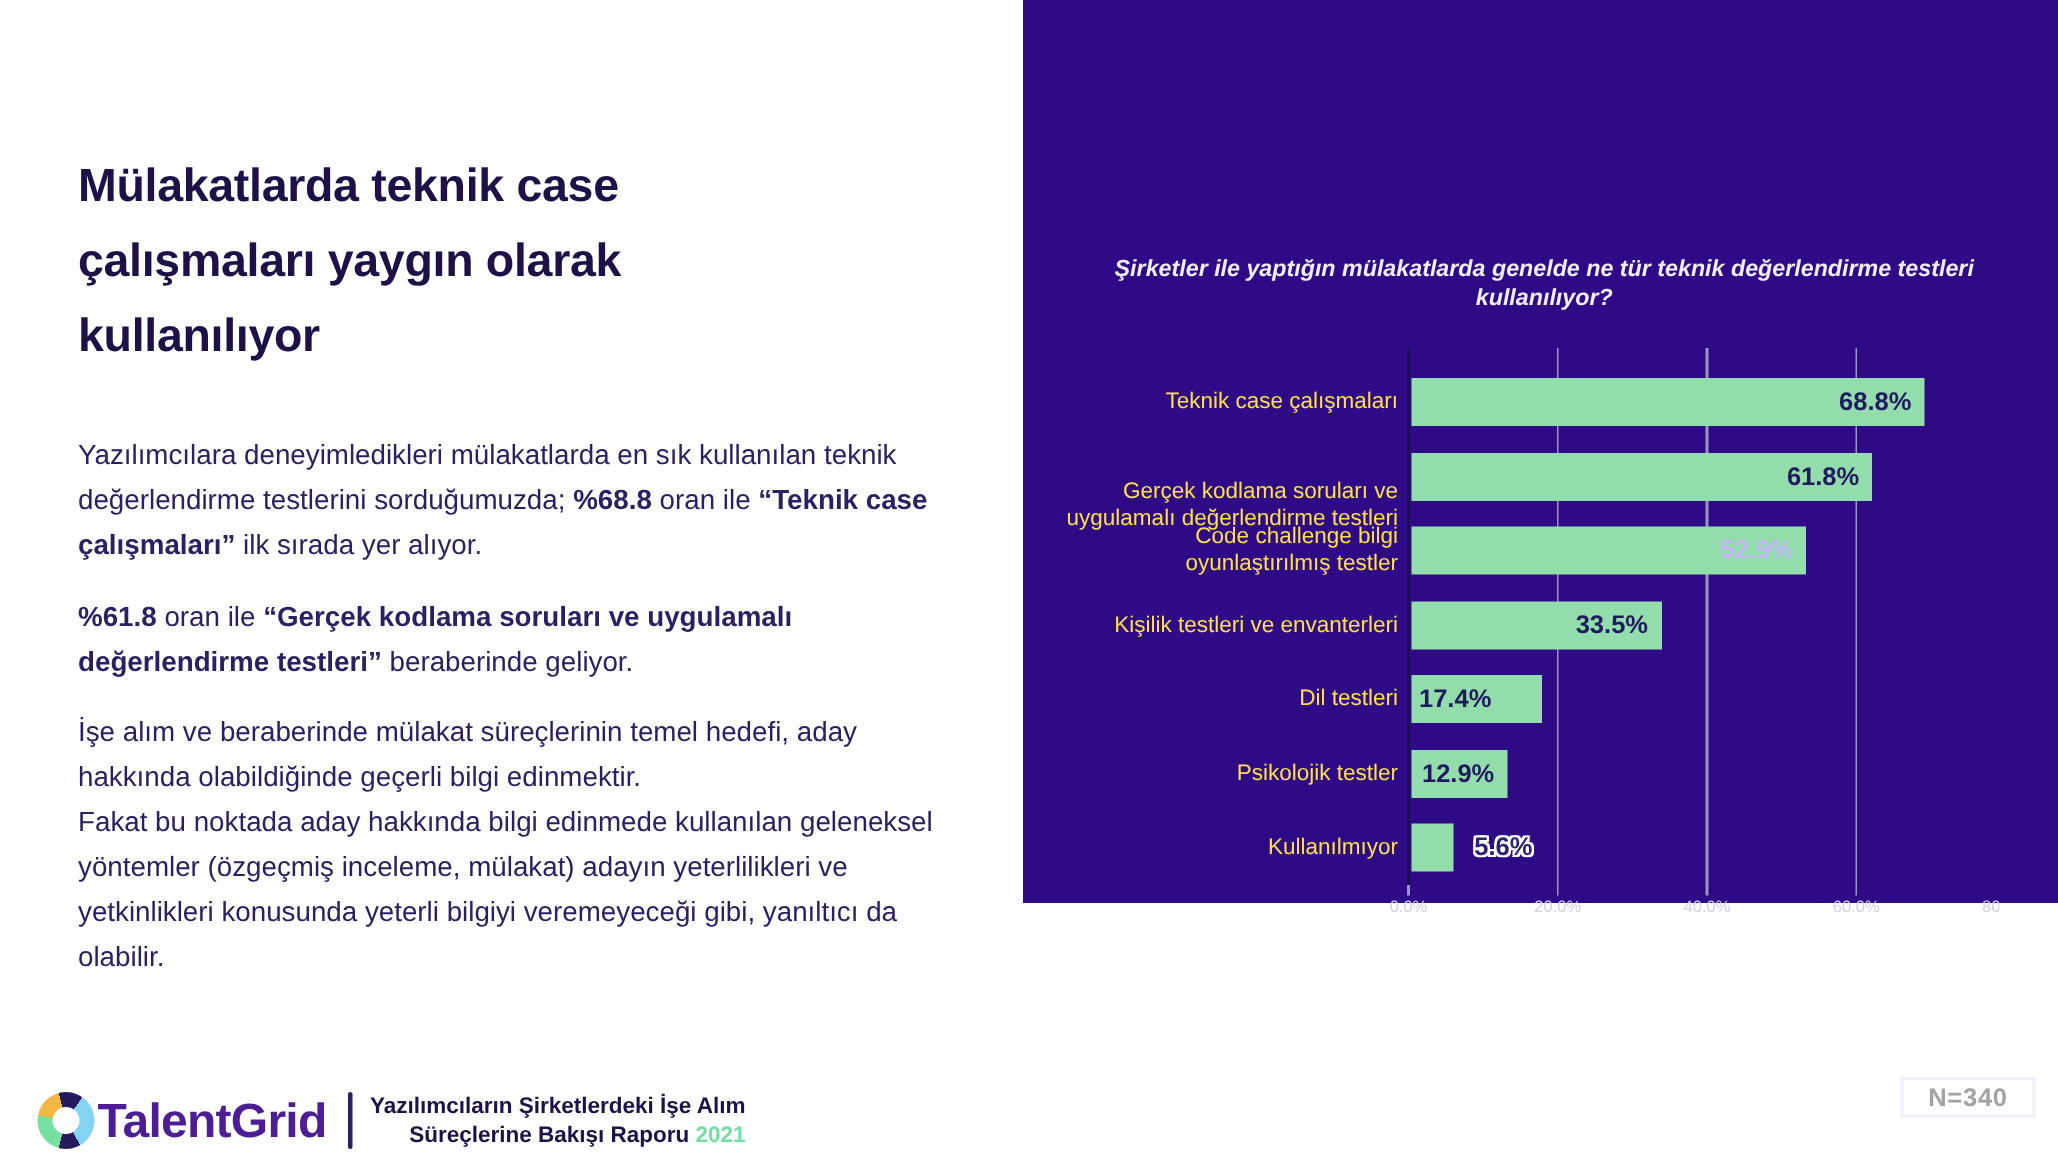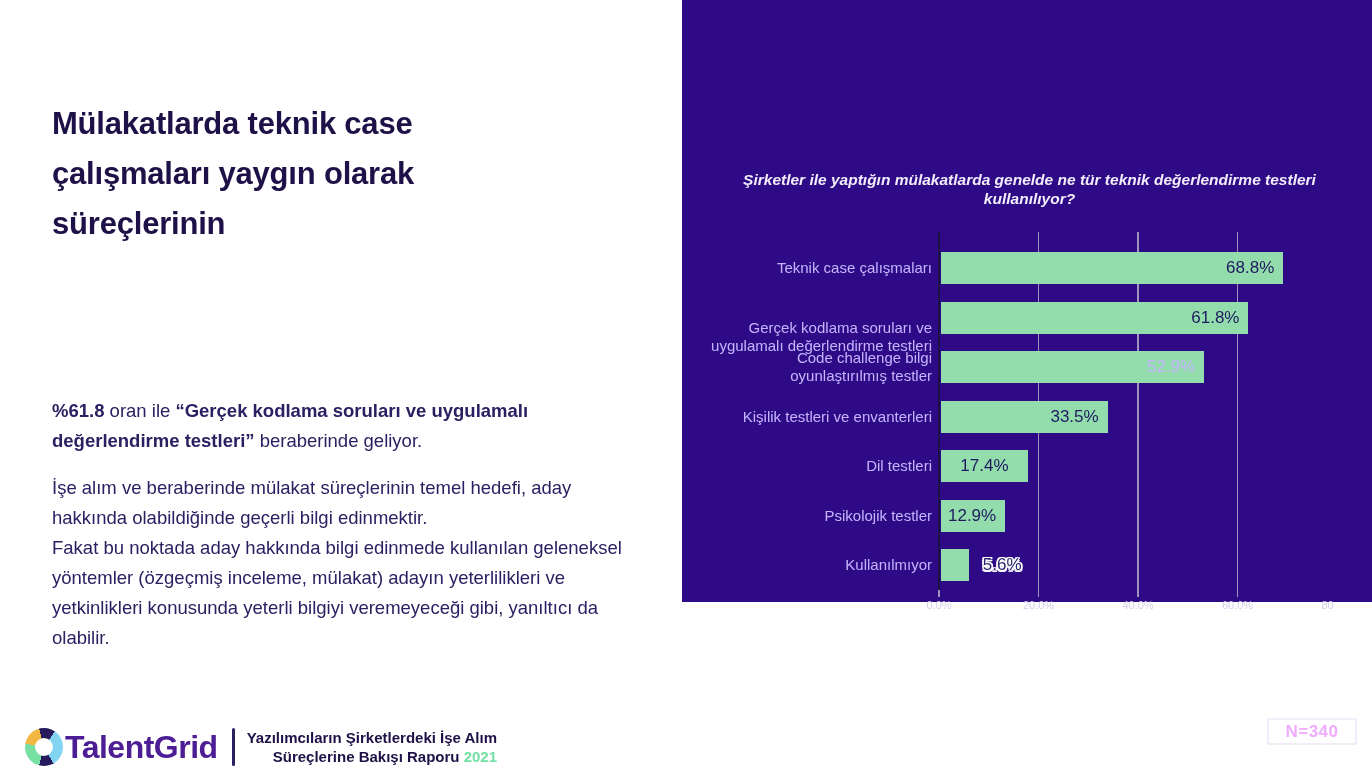--- a/index.html
+++ b/index.html
@@ -36,40 +36,41 @@
   .chart-title { position:absolute; left:25px; top:170px; width:645px; text-align:center;
                  font-size:15.5px; line-height:19px; font-weight:700; font-style:italic;
                  color:#f1edf9; white-space:pre-line; }
   .chart-area { position:absolute; left:0; top:225px; width:651px; height:400px; overflow:hidden; }
   .grid-line { position:absolute; width:1.5px; background:#9d95be; }
   .axis-line { position:absolute; width:2.5px; background:#1c1145; }
   .tick-mark { position:absolute; width:1.5px; height:7px; background:#9d95be; }
   .tick-label { position:absolute; width:60px; text-align:center; font-size:11px; color:#d6cfe8; }
   .category-label { position:absolute; left:0; width:250px; text-align:right;
                     transform:translateY(-50%); font-size:15px; line-height:18px;
-                    color:#c4b5fd; white-space:pre-line; }
+                    color:#fde047; white-space:pre-line; }
   .bar { position:absolute; }
   .bar-value-label { position:absolute; height:32px; line-height:32px; font-size:17px;
-                     font-weight:400; color:#1f1a60; }
+                     font-weight:700; color:#1f1a60; }
   .bar-value-label.outside { color:#2a2470;
      text-shadow:-1.5px -1.5px 0 #fff,1.5px -1.5px 0 #fff,-1.5px 1.5px 0 #fff,1.5px 1.5px 0 #fff,
                  0 -1.5px 0 #fff,0 1.5px 0 #fff,-1.5px 0 0 #fff,1.5px 0 0 #fff; }
   .sample-badge { position:absolute; left:585px; top:718px; width:90px; height:27px;
-                  border:2px solid #f0eef8; color:#f0abfc; font-size:17px; font-weight:600;
+                  border:2px solid #f0eef8; color:#a3a3a3; font-size:17px; font-weight:600;
                   display:flex; align-items:center; justify-content:center; letter-spacing:0.5px; }
 </style>
 </head>
 <body>
 
 <div class="stage">
 
   <div class="left-panel">
     <h1 class="main-title">Mülakatlarda teknik case
 çalışmaları yaygın olarak
-süreçlerinin</h1>
+kullanılıyor</h1>
+    <p class="body-p p1"><span>Yazılımcılara deneyimledikleri mülakatlarda en sık kullanılan teknik değerlendirme testlerini sorduğumuzda; </span><span class="b">%68.8</span><span> oran ile </span><span class="b">“Teknik case çalışmaları”</span><span> ilk sırada yer alıyor.</span></p>
     <p class="body-p p2"><span class="b">%61.8</span><span> oran ile </span><span class="b">“Gerçek kodlama soruları ve uygulamalı değerlendirme testleri”</span><span> beraberinde geliyor.</span></p>
     <p class="body-p p3"><span>İşe alım ve beraberinde mülakat süreçlerinin temel hedefi, aday hakkında olabildiğinde geçerli bilgi edinmektir.
 Fakat bu noktada aday hakkında bilgi edinmede kullanılan geleneksel yöntemler (özgeçmiş inceleme, mülakat) adayın yeterlilikleri ve yetkinlikleri konusunda yeterli bilgiyi veremeyeceği gibi, yanıltıcı da olabilir.</span></p>
 
     <div class="footer">
       <div class="logo-donut">
         <div class="hole"></div>
       </div>
       <div class="brand-name">TalentGrid</div>
       <div class="footer-divider"></div>
@@ -106,21 +107,21 @@
         <div class="bar-value-label" style="top: 76.5px; left: 259px; width: 298.455px; text-align: right; color: rgb(31, 26, 96);">61.8%</div>
         <div class="category-label" style="top: 142px;">Code challenge bilgi
 oyunlaştırılmış testler</div>
         <div class="bar" style="left: 259px; top: 126px; width: 263.177px; height: 32px; background: rgb(147, 220, 172);"></div>
         <div class="bar-value-label" style="top: 126px; left: 259px; width: 254.177px; text-align: right; color: #c4b5fd;">52.9%</div>
         <div class="category-label" style="top: 191.5px;">Kişilik testleri ve envanterleri</div>
         <div class="bar" style="left: 259px; top: 175.5px; width: 166.662px; height: 32px; background: rgb(147, 220, 172);"></div>
         <div class="bar-value-label" style="top: 175.5px; left: 259px; width: 157.662px; text-align: right; color: rgb(31, 26, 96);">33.5%</div>
         <div class="category-label" style="top: 241px; padding-left: 46px;">Dil testleri</div>
         <div class="bar" style="left: 259px; top: 225px; width: 86.565px; height: 32px; background: rgb(147, 220, 172);"></div>
-        <div class="bar-value-label" style="top: 225px; left: 249px; width: 77.565px; text-align: right; color: rgb(31, 26, 96);">17.4%</div>
+        <div class="bar-value-label" style="top: 225px; left: 264px; width: 77.565px; color: rgb(31, 26, 96);">17.4%</div>
         <div class="category-label" style="top: 290.5px;">Psikolojik testler</div>
         <div class="bar" style="left: 259px; top: 274.5px; width: 64.1775px; height: 32px; background: rgb(147, 220, 172);"></div>
         <div class="bar-value-label" style="top: 274.5px; left: 259px; width: 55.1775px; text-align: right; color: rgb(31, 26, 96);">12.9%</div>
         <div class="category-label" style="top: 340px;">Kullanılmıyor</div>
         <div class="bar" style="left: 259px; top: 324px; width: 27.86px; height: 32px; background: rgb(147, 220, 172);"></div>
         <div class="bar-value-label outside" style="top: 324px; left: 300.86px;">5.6%</div>
       </div>
     <div class="sample-badge">N=340</div>
   </div>
 

